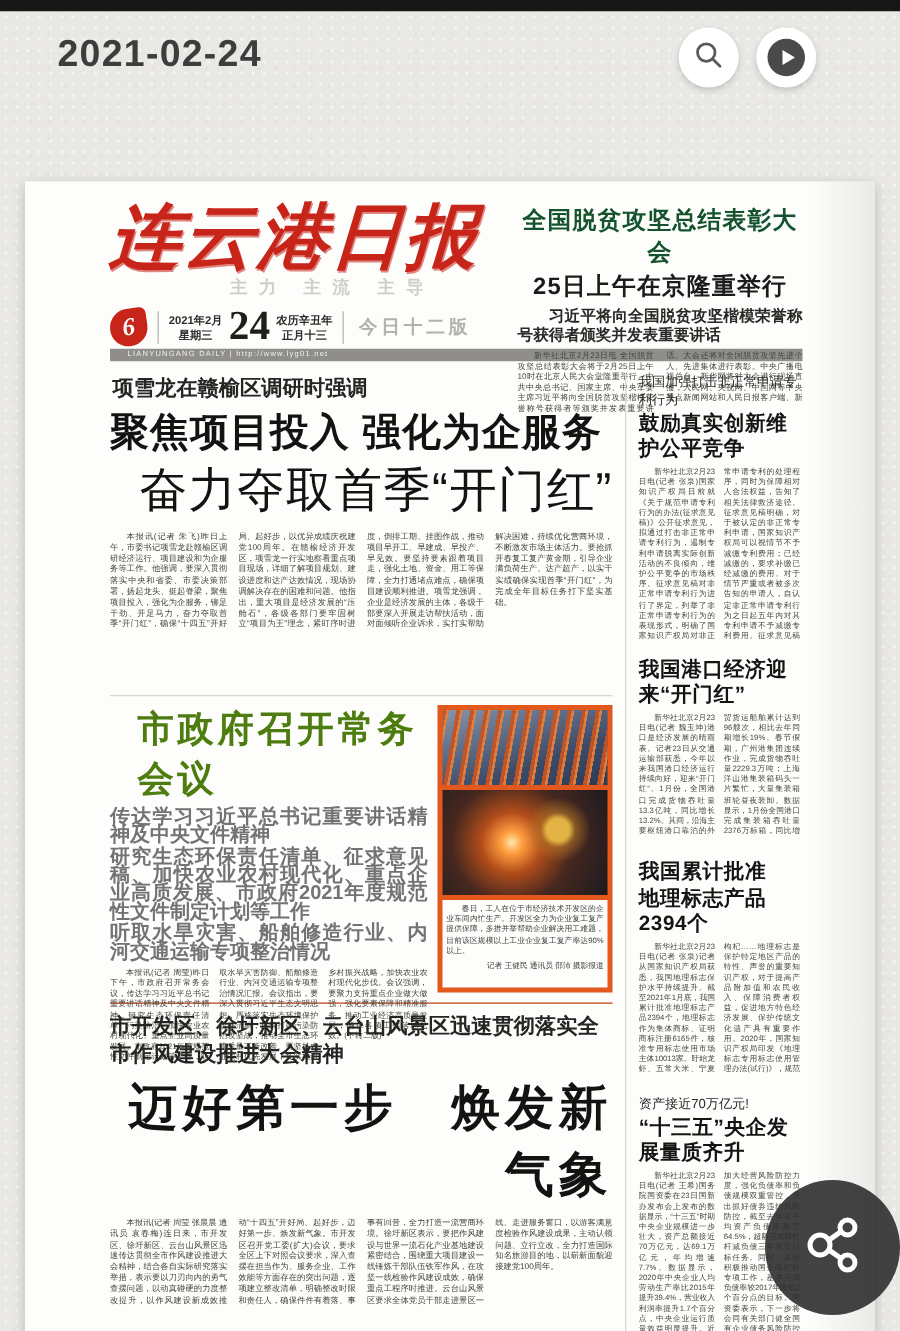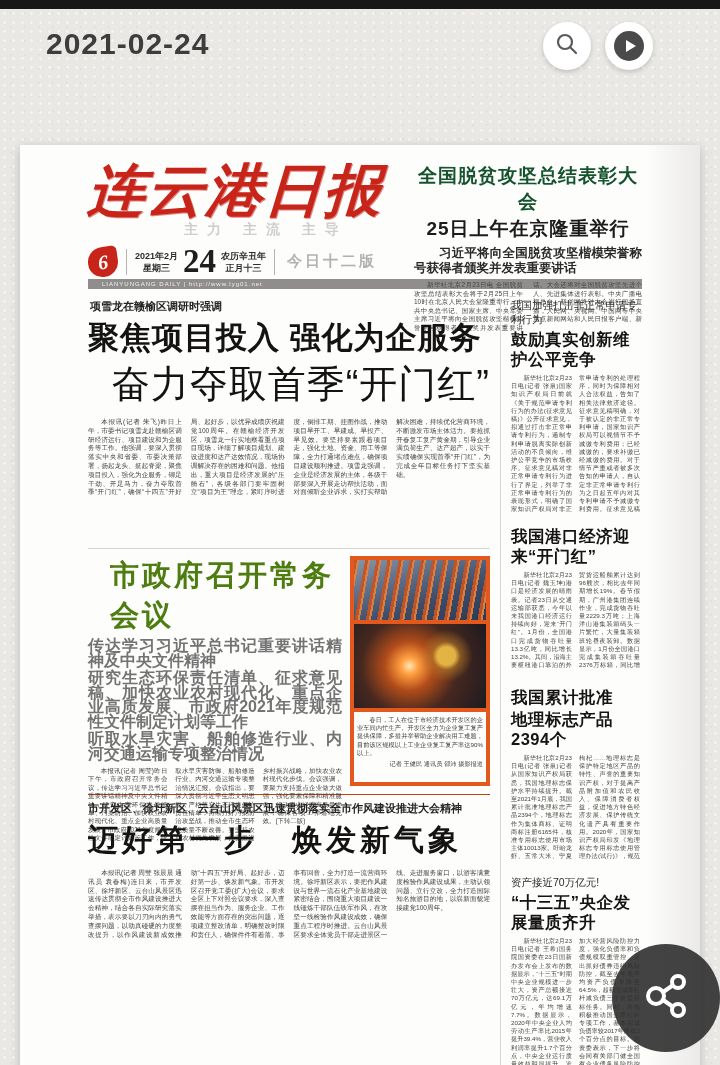--- a/index.html
+++ b/index.html
@@ -56,21 +56,21 @@
     font-size:6.5px; line-height:8.5px; color:#4a4946; text-align:justify; text-indent:2em; }
 
   .gray-bar { height:10px; background:#8f8e8c; margin-top:2px; display:flex; align-items:center; }
   .gray-bar span { color:#f2f1ef; font-size:6px; letter-spacing:1px; margin-left:14px; white-space:nowrap; }
 
   
   .cols { display:flex; margin-top:10px; }
   .left-col { width:402px; }
   .sidebar { width:140px; margin-left:10px; padding-left:10px; border-left:1px solid #d8d6d2; }
 
-  .kicker { font-size:11px; color:#262523; font-weight:bold; }
+  .kicker { font-size:17px; color:#262523; font-weight:bold; }
   .lead .kicker { margin-left:2px; }
   .lead-t1 { font-size:31px; font-weight:900; color:#141312; letter-spacing:1px; margin-top:3px; }
   .lead-t2 { font-size:38px; font-weight:400; color:#141312; text-align:right; letter-spacing:1px; }
   .body-cols { text-align:justify; color:#44433f; overflow:hidden; }
   .lead-body { columns:4; column-gap:9px; font-size:6.6px; line-height:8.8px; height:122px; margin-top:8px; text-indent:2em; }
 
   .gov { border-top:1px solid #d8d6d2; margin-top:8px; padding-top:7px; display:flex; height:238px; }
   .gov-left { width:254px; }
   .gov-title { font-size:29px; font-weight:900; color:#4d7c0f; letter-spacing:3px; margin-left:22px; }
   .gov-deck { font-size:16px; font-weight:bold; color:#737373; line-height:14.5px; margin-top:3px; text-align:justify; }
@@ -84,21 +84,21 @@
   .photo-2 { height:84px; margin-top:4px;
     background:
       radial-gradient(circle at 70% 38%, rgba(232,186,70,.95) 0 9px, rgba(180,120,40,.6) 14px, rgba(0,0,0,0) 26px),
       radial-gradient(circle at 42% 50%, #ffe7b0 0%, #ff9d3f 10%, #b14c1a 28%, #46281f 55%, #1d1a20 100%); }
   .caption-box { background:#fdfdfc; margin-top:4px; flex:1; padding:4px 3px; }
   .caption { font-size:6.2px; line-height:8.2px; color:#3f3e3b; text-align:justify; text-indent:2em; }
   .credit { font-size:6.2px; color:#3f3e3b; text-align:right; margin-top:3px; }
 
   .bottom-art { border-top:1px solid #c2410c; margin-top:8px; padding-top:6px; }
   .bottom-art .kicker { text-align:left; }
-  .bottom-title { font-size:30px; font-weight:900; color:#141312; text-align:left; letter-spacing:4px; margin-top:4px; }
+  .bottom-title { font-size:39px; font-weight:900; color:#141312; text-align:right; letter-spacing:4px; margin-top:4px; }
   .bottom-body { columns:4; column-gap:9px; font-size:6.6px; line-height:8.8px; height:132px; margin-top:8px; text-indent:2em; }
 
   
   .sb-art { margin-bottom:10px; cursor:pointer; }
   .sb-kicker { font-size:10.5px; font-weight:normal; color:#2a2927; }
   .sb-title { font-size:16.5px; font-weight:900; color:#151413; letter-spacing:.5px; line-height:20px; margin-top:2px; }
   .sb-body { columns:2; column-gap:7px; font-size:6.2px; line-height:8.2px; text-align:justify; color:#46453f; overflow:hidden; margin-top:5px; text-indent:2em; }
   .sb-1 .sb-body { height:142px; }
   .sb-2 .sb-body { height:106px; }
   .sb-3 .sb-body { height:112px; }

